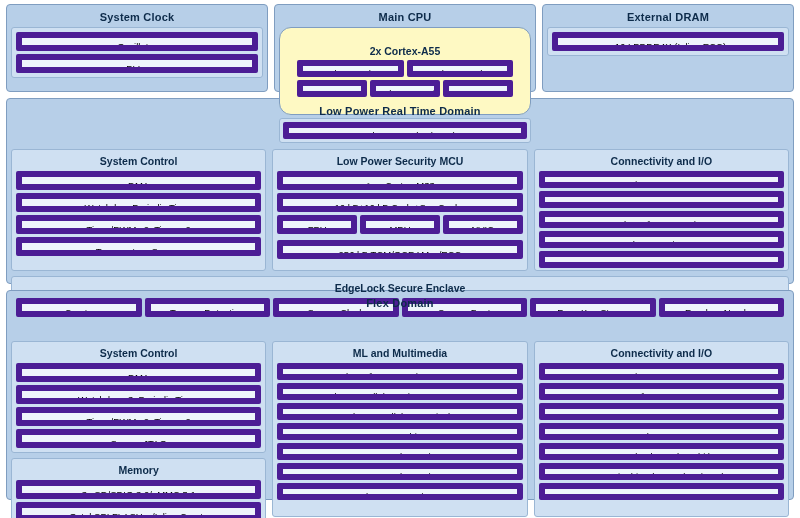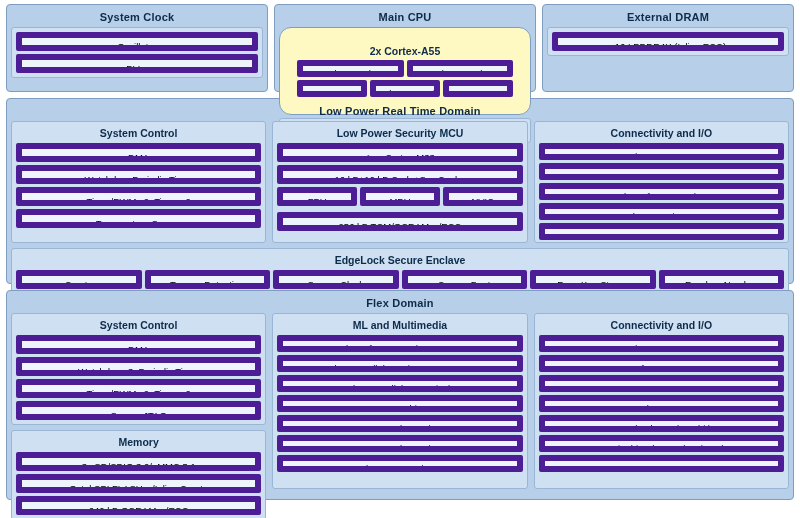--- a/index.html
+++ b/index.html
@@ -99,20 +99,21 @@
     font-size: 10.5px;
     color: #0d2b4a;
     padding: 0 0 3px 0;
   }
 
   
   .domain { margin-top: 6px; }
   .domain-cols {
     display: flex;
     gap: 6px;
+    margin-top: 28px;
   }
   .col { flex: 1; }
 
   #lp-domain { height: 186px; }
   #flex-domain { height: 210px; }
 
   #lp-domain .domain-cols { height: 122px; }
   #lp-domain .inner { height: 100%; }
 
   .enclave { margin-top: 5px; }

